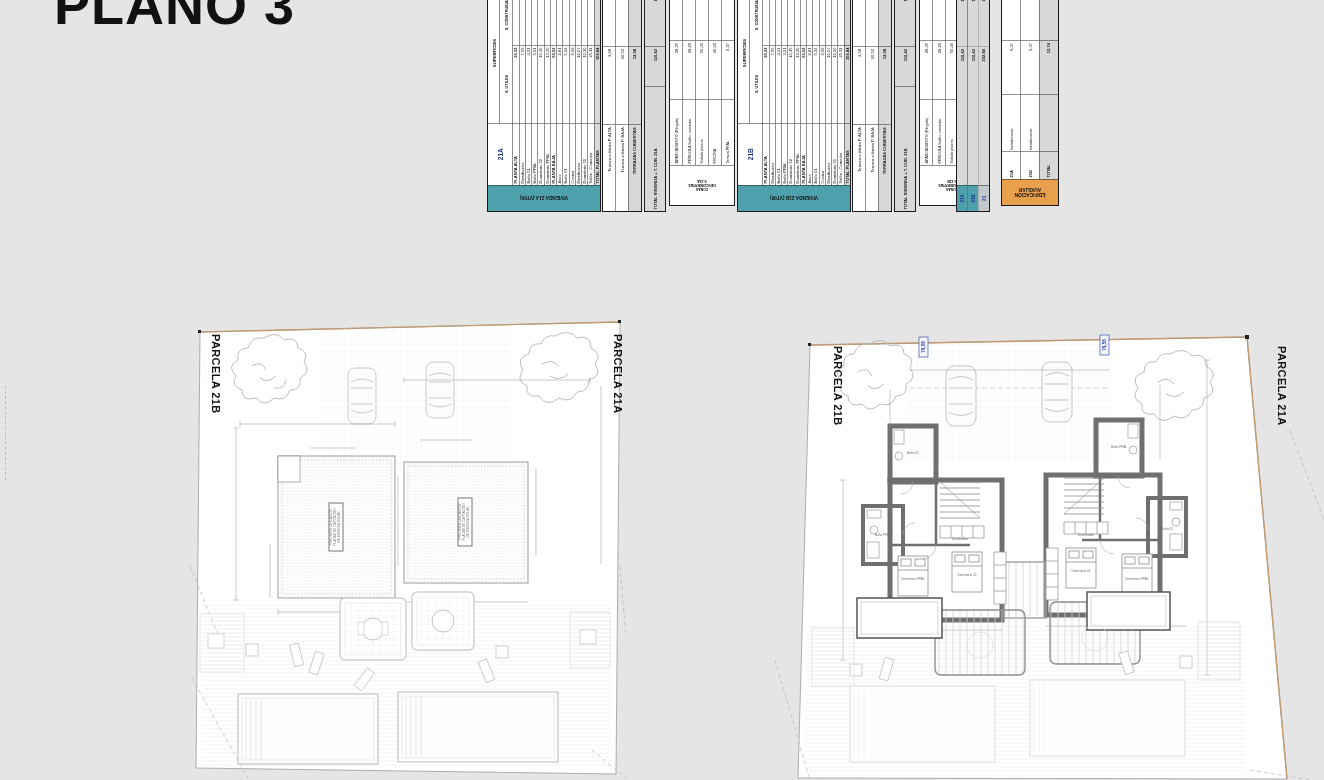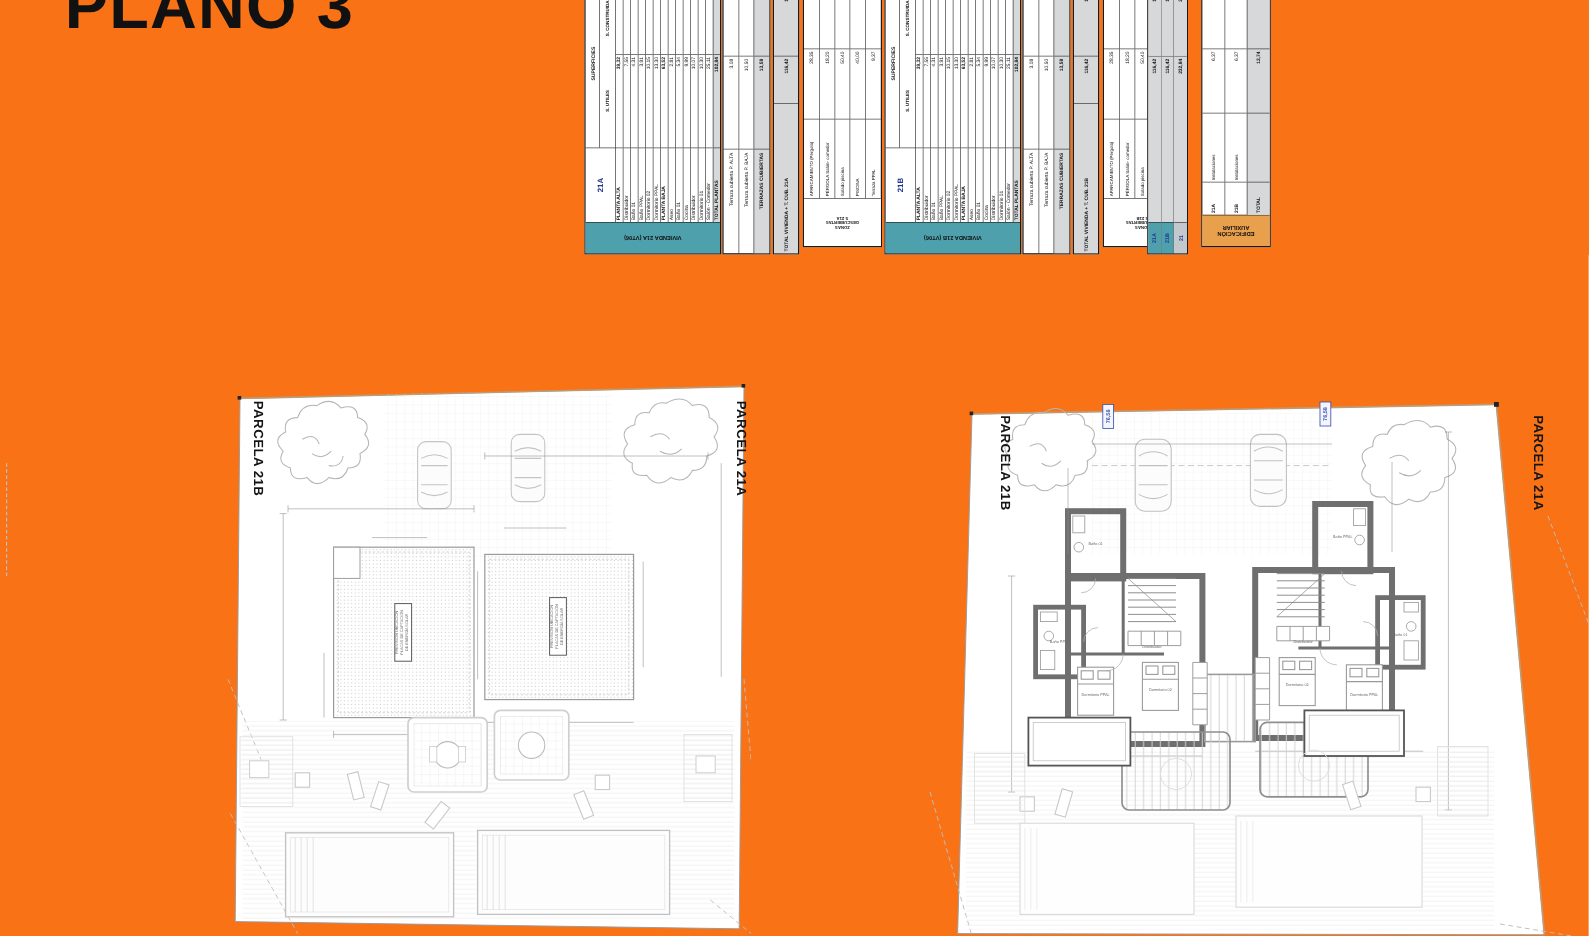--- a/index.html
+++ b/index.html
@@ -1,17 +1,17 @@
 <!DOCTYPE html>
 <html><head>
 <meta charset="utf-8">
 <style>
   html,body{margin:0;padding:0;width:1324px;height:780px;overflow:hidden;background:#fff;
     font-family:"Liberation Sans", sans-serif;}
-  #page{position:relative;width:1324px;height:780px;background:#f97316;}
+  #page{position:relative;width:1324px;height:780px;background:#e5e5e5;}
 
   
   #title{position:absolute;left:54px;top:-26px;font-size:54px;font-weight:900;
     letter-spacing:1px;color:#111;white-space:nowrap;}
 
   
   .rot{position:absolute;transform-origin:0 0;transform:rotate(-90deg) scale(0.5);
     background:#fff;border:2px solid #1a1a1a;box-sizing:border-box;font-size:8.2px;color:#111;}
   .rot .abs{position:absolute;box-sizing:border-box;}
   .sideband{left:0;top:0;bottom:0;width:52px;border-right:1.5px solid #1a1a1a;overflow:hidden;}

